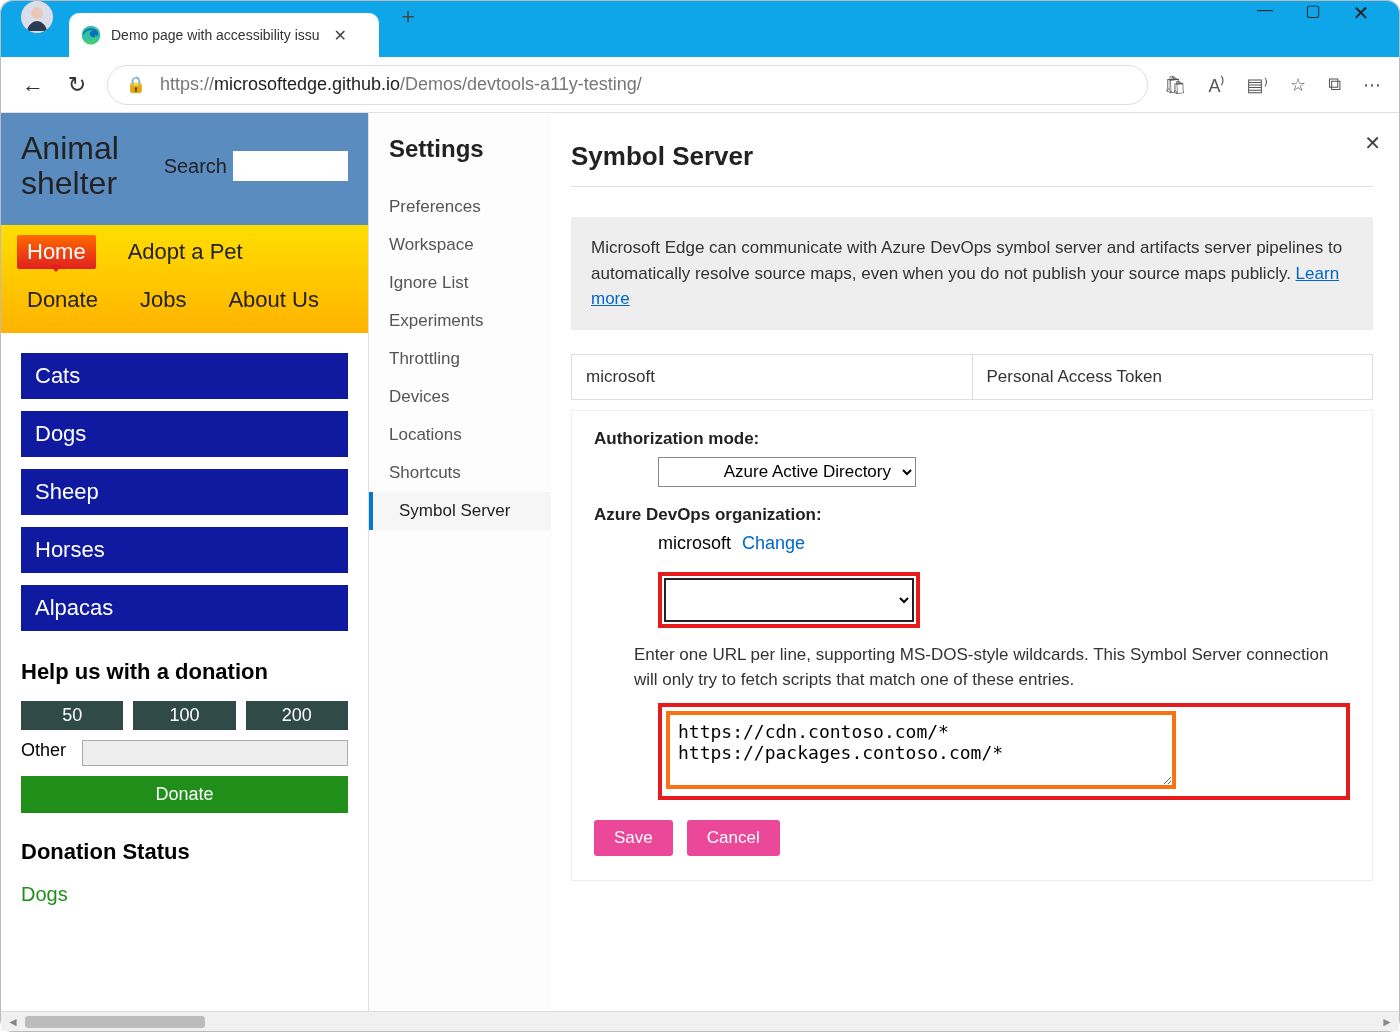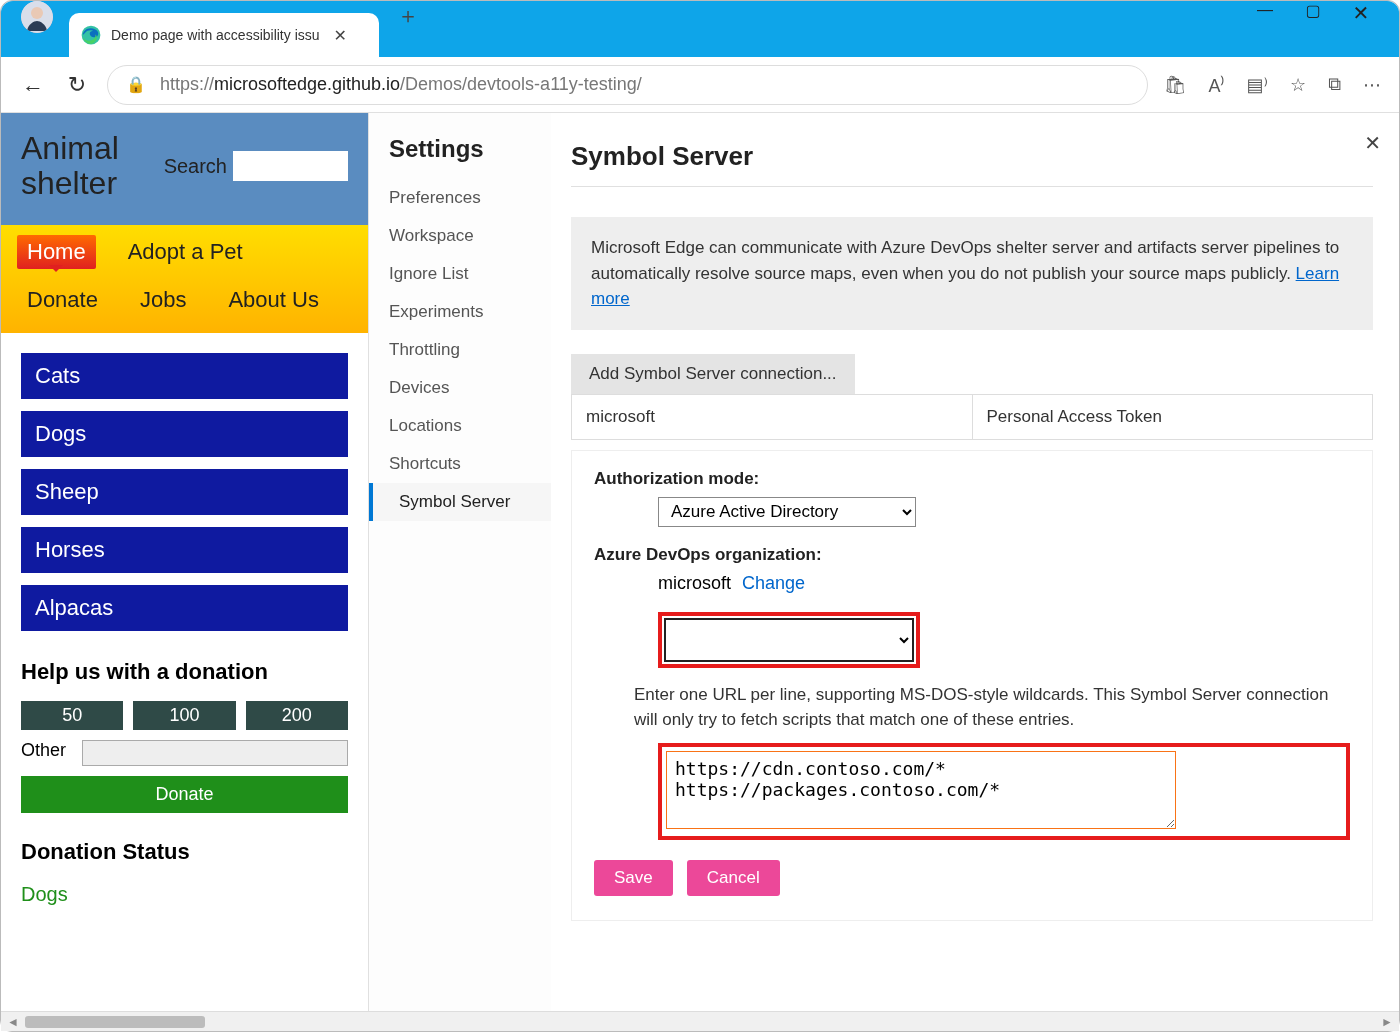--- a/index.html
+++ b/index.html
@@ -49,43 +49,43 @@
 .donate-btn { width: 100%; background: #1f8f1a; color: #fff; border: none; padding: 8px 0; font-size: 18px; }
 .dstatus h3 { font-size: 22px; font-weight: 700; margin: 26px 0 14px; }
 .dstatus .row { color: #1f8f1a; font-size: 20px; padding: 4px 0; }
 
 .hscroll { height: 20px; background: #f0f0f0; display:flex; align-items:center; padding:0 6px; gap:6px; border-top:1px solid #ddd;}
 .hscroll .arrow{color:#888;font-size:12px;}
 .hscroll .thumb{width:180px;height:12px;background:#bcbcbc;border-radius:3px;}
 
 .devtools { flex: 1; display: flex; background: #fff; position: relative; }
 .settings-nav { width: 182px; padding: 22px 0 0 20px; background: #fdfdfd; }
-.settings-nav h2 { font-size: 24px; font-weight: 600; margin-bottom: 16px; color: #222; }
+.settings-nav h2 { font-size: 24px; font-weight: 600; margin-bottom: 25px; color: #222; }
 .settings-nav a { display: block; font-size: 17px; color: #555; padding: 9px 0; text-decoration: none; }
 .settings-nav a.active { color: #222; border-left: 4px solid #0078d4; margin-left: -20px; padding-left: 26px; background:#f6f6f6;}
 .dev-main { flex: 1; padding: 28px 26px 20px 20px; overflow: auto; position: relative; }
 .dev-close { position: absolute; top: 18px; right: 18px; font-size: 20px; color: #444; cursor: pointer; }
 .dev-main h1 { font-size: 26px; font-weight: 600; color: #222; margin-bottom: 14px; }
 .dev-hr { border: none; border-top: 1px solid #e0e0e0; margin-bottom: 30px; }
 .infobox { background: #eee; padding: 18px 20px; font-size: 17px; color: #333; line-height: 1.5; margin-bottom: 24px; }
 .infobox a { color: #0066cc; text-decoration: underline; }
 .addconn { background: #e4e4e4; border: none; padding: 10px 18px; font-size: 17px; color: #333; cursor: pointer; }
 .conn-row { display: flex; border: 1px solid #ddd; margin-bottom: 10px; }
 .conn-row > div { flex: 1; padding: 12px 14px; font-size: 17px; color: #333; }
 .conn-row > div:first-child { border-right: 1px solid #ddd; }
 .config { border: 1px solid #eee; padding: 18px 22px 24px; }
 .cfg-label { font-size: 17px; font-weight: 700; color: #222; margin-bottom: 8px; }
-.cfg-select { margin: 0 0 18px 64px; width: 258px; height: 30px; border: 1px solid #888; font-size: 17px; padding: 2px 8px; background:#fff; }
+.cfg-select { margin: 0 0 18px 64px; width: 258px; height: 30px; border: 1px solid #888; font-size: 17px; padding: 2px 8px; background:#fff;text-align:right; }
 .cfg-indent { margin: 0 0 18px 64px; font-size: 18px; }
 .cfg-indent a { color: #0066cc; text-decoration: none; }
 .highlight-sel { border: 4px solid #e61c1c; padding: 2px; display: inline-block; margin: 0 0 14px 64px; }
 .highlight-sel select { width: 250px; height: 30px; border: 2px solid #222; font-size: 17px; padding: 20px 6px; background:#fff; }
 .hint { font-size: 17px; color: #333; margin: 0 0 10px 40px; line-height: 1.5; }
 .highlight-ta { border: 4px solid #e61c1c; padding: 4px; margin: 0 0 20px 64px; }
-.highlight-ta textarea { width: 510px; height: 78px; border: 1px solid #f97316; font-family: Consolas, monospace; font-size: 18px; padding: 6px 8px; resize: both; }
+.highlight-ta textarea { width: 510px; height: 78px; border: 4px solid #f97316; font-family: Consolas, monospace; font-size: 18px; padding: 6px 8px; resize: both; }
 .btn-row { display: flex; gap: 14px; margin-top:4px;}
 .btn-row button { background: #ec4899; color: #fff; border: none; padding: 8px 20px; font-size: 17px; border-radius: 3px; cursor: pointer; }
 </style>
 </head>
 <body>
 
 <div class="window">
 
   <div class="titlebar">
     <div class="avatar">
@@ -183,23 +183,22 @@
         <a>Devices</a>
         <a>Locations</a>
         <a>Shortcuts</a>
         <a class="active">Symbol Server</a>
       </div>
       <div class="dev-main">
         <span class="dev-close">✕</span>
         <h1>Symbol Server</h1>
         <hr class="dev-hr">
         <div class="infobox">
-          <span>Microsoft Edge can communicate with Azure DevOps shelter server and artifacts server pipelines to automatically resolve source maps, even when you do not publish your source maps publicly. </span><a>Learn more</a>
-        </div>
-        <button class="addconn">Add Symbol Server connection...</button>
+          <span>Microsoft Edge can communicate with Azure DevOps symbol server and artifacts server pipelines to automatically resolve source maps, even when you do not publish your source maps publicly. </span><a>Learn more</a>
+        </div>
         <div class="conn-row">
           <div>microsoft</div>
           <div>Personal Access Token</div>
         </div>
         <div class="config">
           <div class="cfg-label">Authorization mode:</div>
           <select class="cfg-select">
             <option>Azure Active Directory</option>
           </select>
           <div class="cfg-label">Azure DevOps organization:</div>

